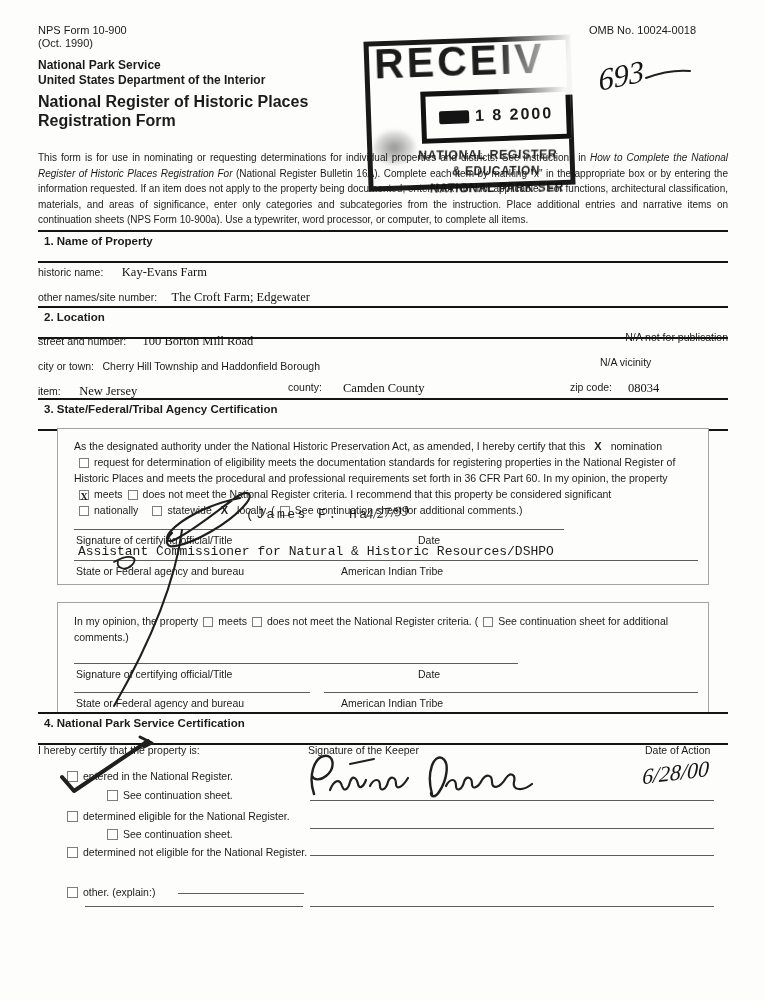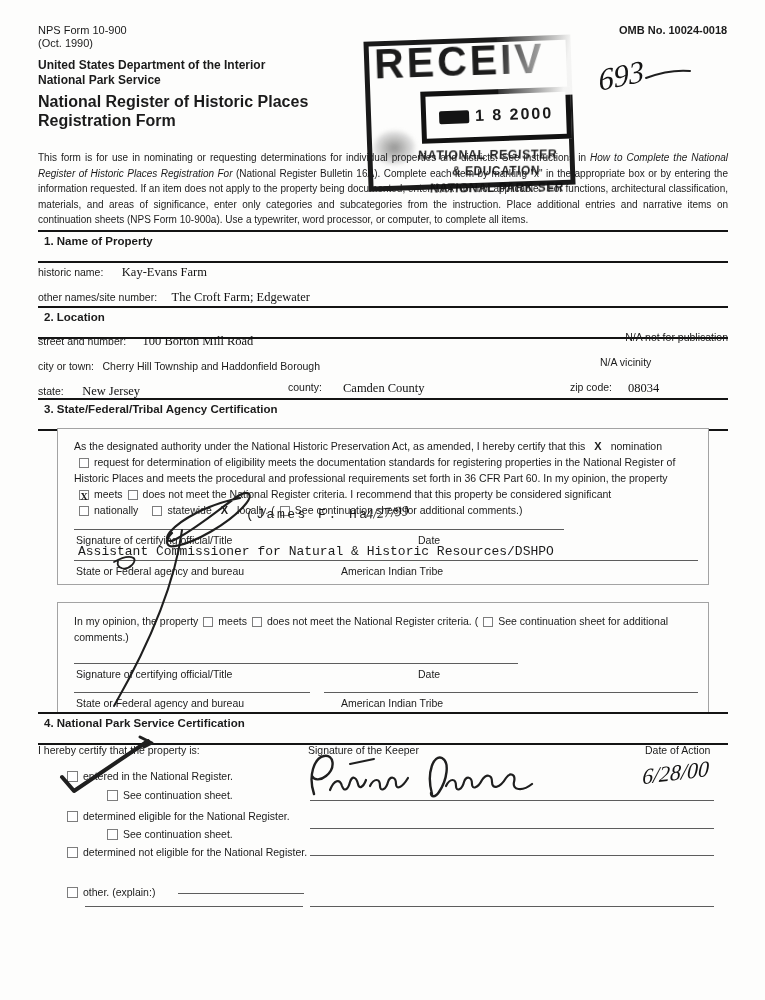--- a/index.html
+++ b/index.html
@@ -76,25 +76,25 @@
 </style>
 </head>
 <body>
 
 <div class="page">
 
   <div class="abs" style="left:38px; top:24px; font-size:11px; line-height:13px;">
     <div>NPS Form 10-900</div>
     <div>(Oct. 1990)</div>
   </div>
-  <div class="abs" style="left:619px; top:24px; font-size:11px;font-weight:bold;">OMB No. 10024-0018</div>
+  <div class="abs" style="left:589px; top:24px; font-size:11px;">OMB No. 10024-0018</div>
 
   <div class="abs b" style="left:38px; top:58px; font-size:12px; line-height:15px;">
+    <div>National Park Service</div>
     <div>United States Department of the Interior</div>
-    <div>National Park Service</div>
   </div>
 
   <div class="abs b" style="left:38px; top:92px; font-size:16px; line-height:19px;">
     <div>National Register of Historic Places</div>
     <div>Registration Form</div>
   </div>
 
   <div class="stamp">
     <div class="stamp-outer"></div>
     <div class="stamp-received">RECEIV</div>
@@ -131,21 +131,21 @@
     <span class="lbl">street and number:</span>
     <span class="val" style="margin-left:12px;">100 Borton Mill Road</span>
     <span class="lbl" style="position:absolute; right:0;">N/A not for publication</span>
   </div>
   <div class="abs" style="left:38px; top:356px; width:690px;">
     <span class="lbl">city or town:</span>
     <span class="lbl" style="margin-left:4px;">Cherry Hill Township and Haddonfield Borough</span>
     <span class="lbl" style="position:absolute; left:562px;">N/A vicinity</span>
   </div>
   <div class="abs" style="left:38px; top:381px; width:690px;">
-    <span class="lbl">state:</span>
+    <span class="lbl">item:</span>
     <span class="val" style="margin-left:14px;">New Jersey</span>
     <span class="lbl" style="position:absolute; left:250px;">county:</span>
     <span class="val" style="position:absolute; left:305px;">Camden County</span>
     <span class="lbl" style="position:absolute; left:532px;">zip code:</span>
     <span class="val" style="position:absolute; left:590px;">08034</span>
   </div>
 
   <div class="section-header" style="top:398px;">3.  State/Federal/Tribal Agency Certification</div>
 
   <div class="certbox" style="top:428px; height:157px;">

